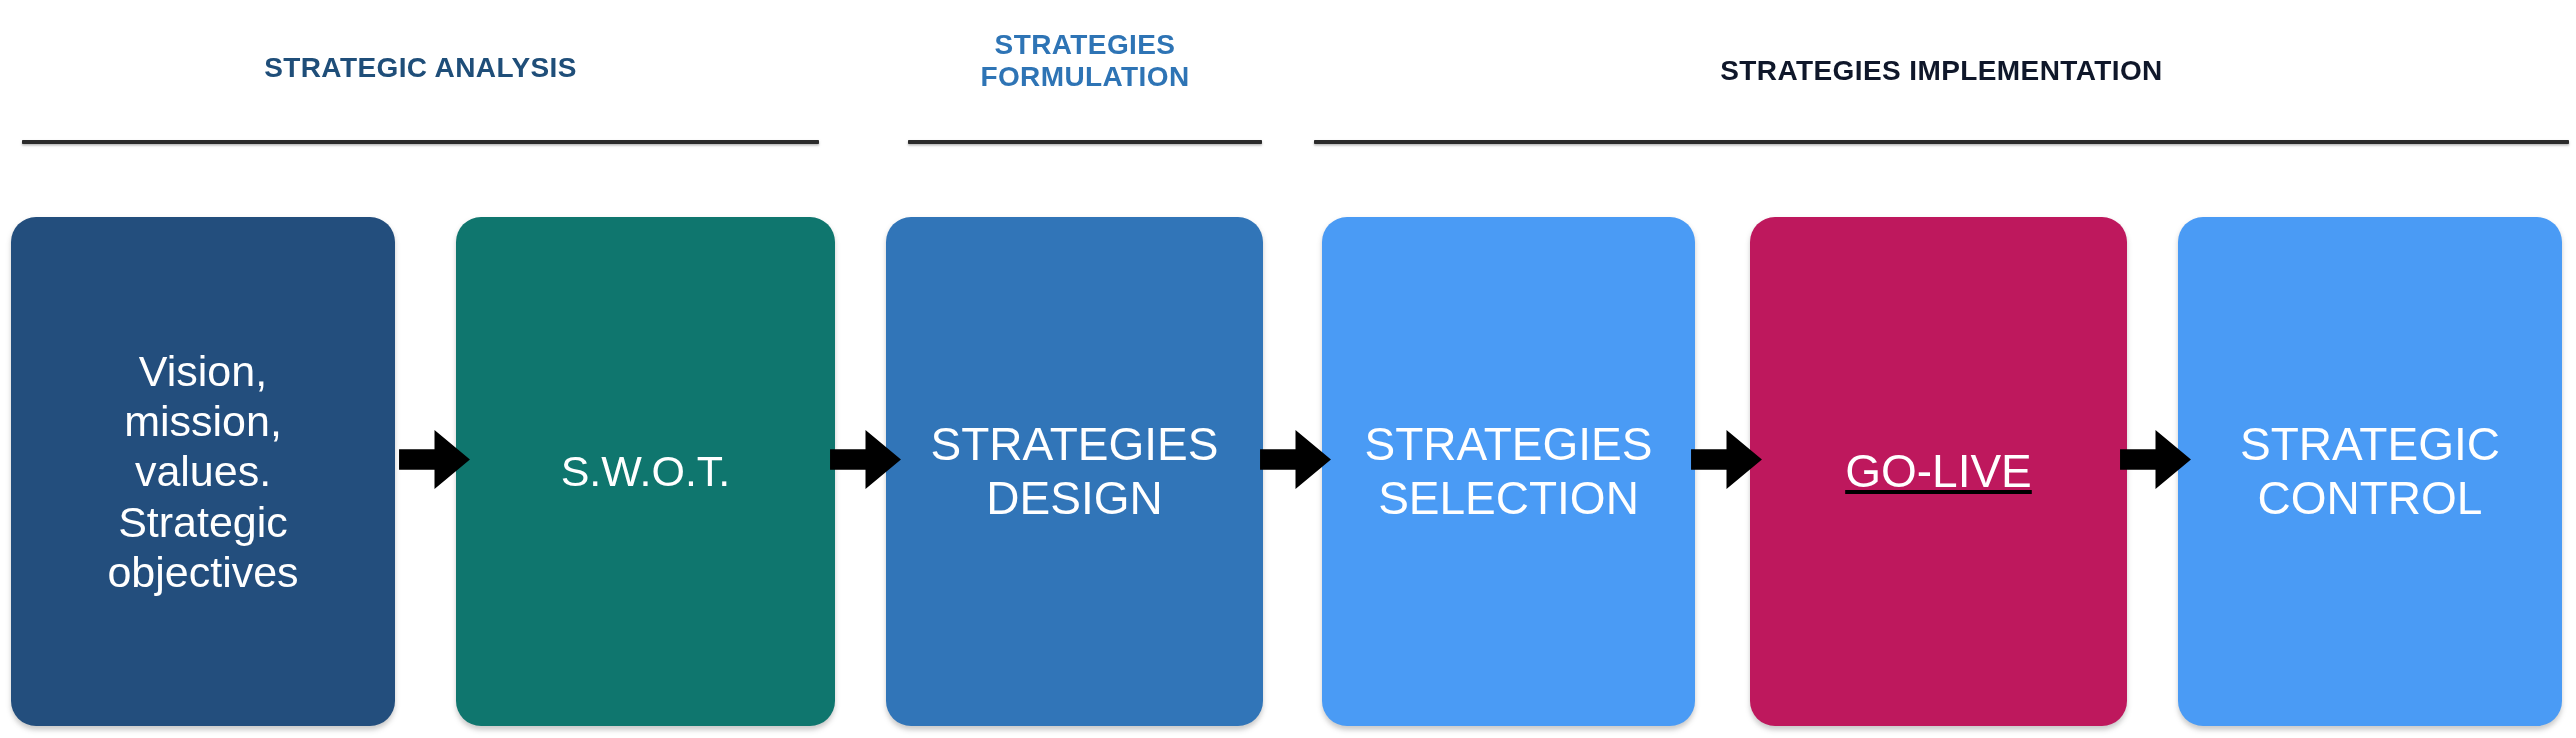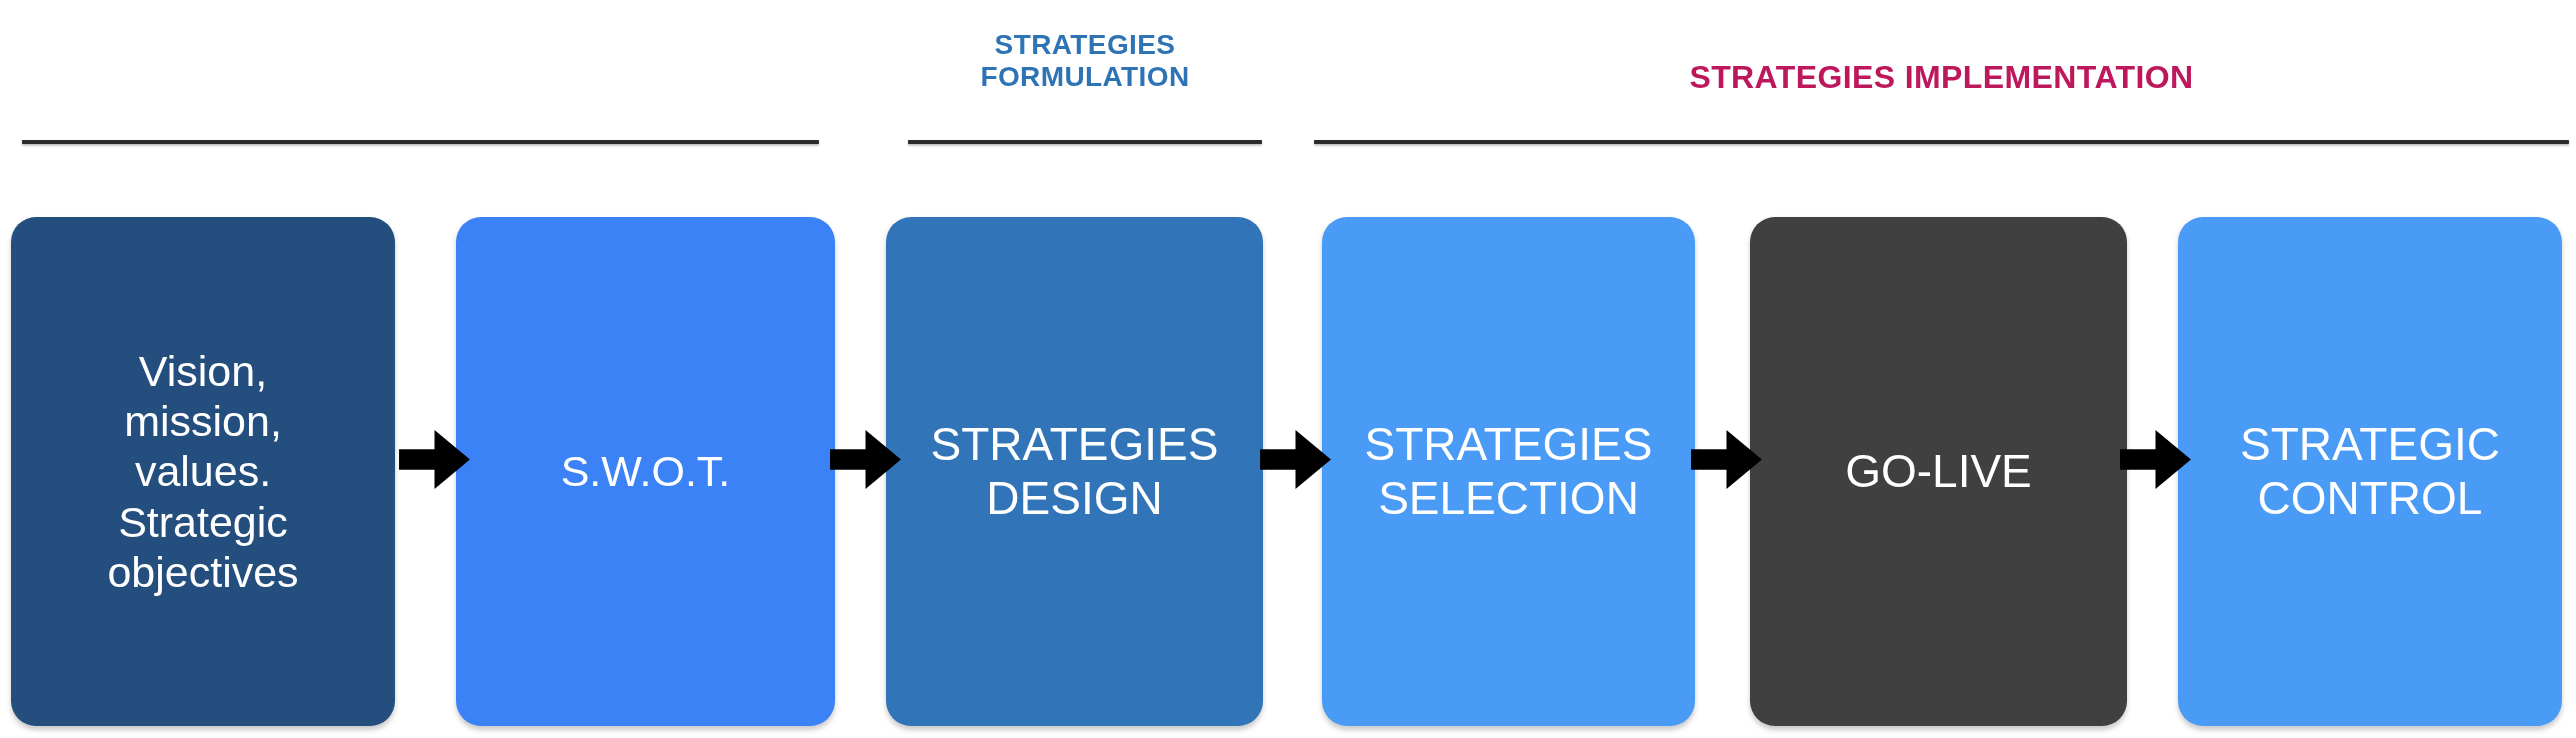--- a/index.html
+++ b/index.html
@@ -47,22 +47,22 @@
     left: 908px;
     top: -2.2px;
     width: 354px;
     font-size: 28px;
     color: #2E74B5;
   }
   #hdr-implementation {
     left: 1314px;
     top: 24px;
     width: 1255px;
-    font-size: 32px;
-    color: #be185d;
+    font-size: 28px;
+    color: #0f172a;
   }
 
   
   .section-rule {
     position: absolute;
     height: 3.7px;
     background: #2b2b2b;
     border-radius: 0.7px;
     box-shadow: 0 1.5px 2.2px rgba(120,120,120,0.55);
   }
@@ -84,24 +84,24 @@
   }
   .process-box .box-label {
     color: #ffffff;
     text-align: center;
     white-space: pre-line;
     line-height: 1.17;
     padding: 0 10.3px;
   }
 
   #box-1 { left: 11px;   width: 384px; background: #234E7D; }
-  #box-2 { left: 456px;  width: 379px; background: #3b82f6; }
+  #box-2 { left: 456px;  width: 379px; background: #0f766e; }
   #box-3 { left: 886px; width: 377px; background: #3175B8; }
   #box-4 { left: 1322px; width: 373px; background: #4A9BF5; }
-  #box-5 { left: 1750px; width: 377px; background: #404040; }
+  #box-5 { left: 1750px; width: 377px; background: #be185d; text-decoration: underline; }
   #box-6 { left: 2178px; width: 384px; background: #4A9BF5; }
 
   #box-1 .box-label { font-size: 43px; }
   #box-2 .box-label { font-size: 43px; }
   #box-3 .box-label { font-size: 46px; }
   #box-4 .box-label { font-size: 46px; }
   #box-5 .box-label { font-size: 46px; }
   #box-6 .box-label { font-size: 46px; }
 
   
@@ -116,20 +116,23 @@
   #arrow-3 { left: 1260px; }
   #arrow-4 { left: 1691px; }
   #arrow-5 { left: 2120px; }
   .flow-arrow svg { display: block; width: 100%; height: 100%; }
 </style>
 </head>
 <body>
 
 <div id="stage">
 
+  <div class="section-header" id="hdr-analysis">
+    <span class="hdr-text">STRATEGIC ANALYSIS</span>
+  </div>
 
   <div class="section-header" id="hdr-formulation">
     <span class="hdr-text">STRATEGIES
 FORMULATION</span>
   </div>
 
   <div class="section-header" id="hdr-implementation">
     <span class="hdr-text">STRATEGIES IMPLEMENTATION</span>
   </div>
 

